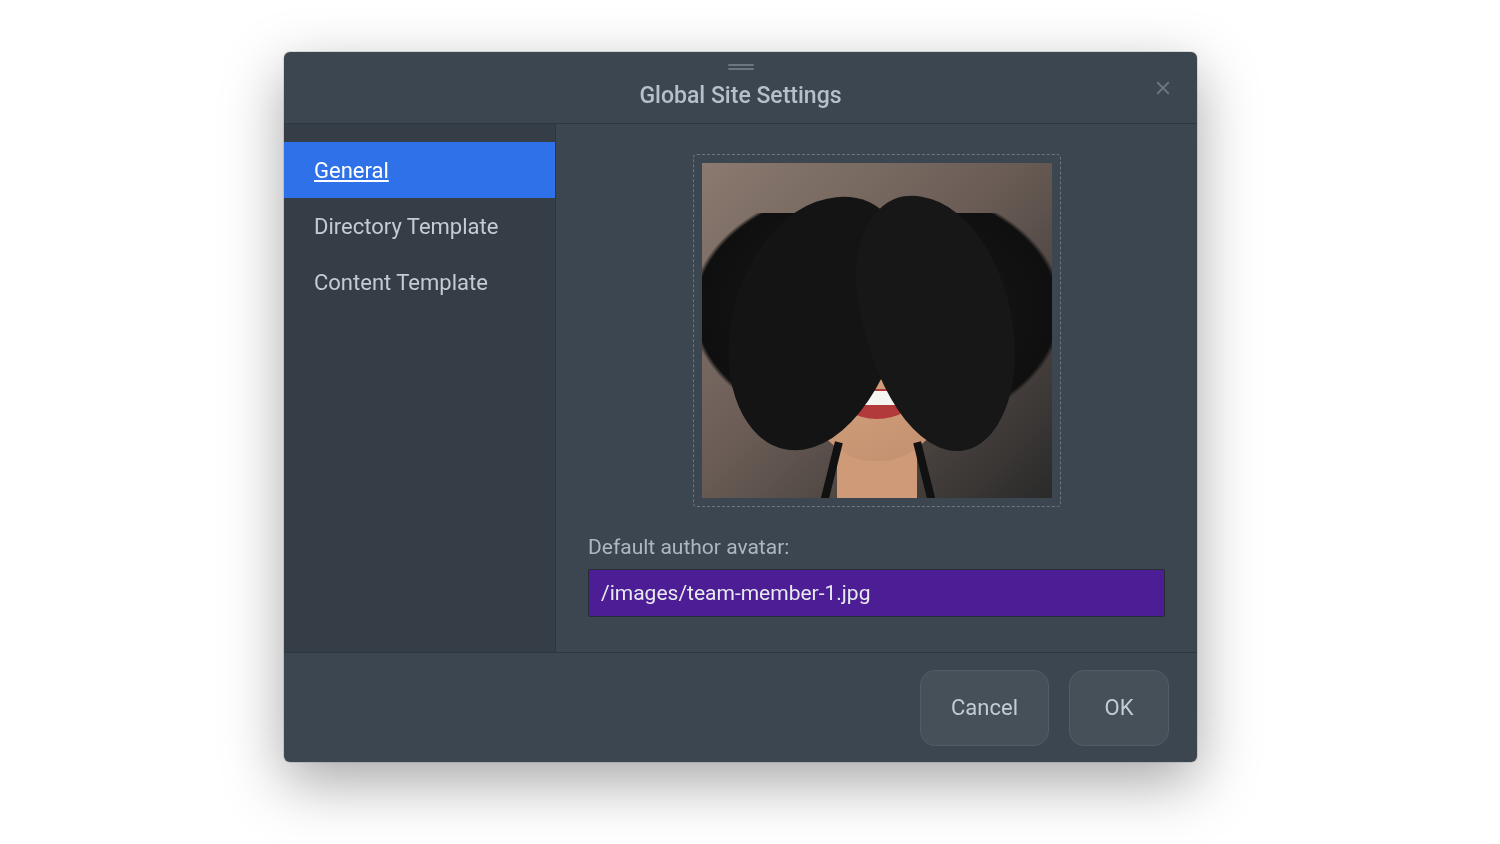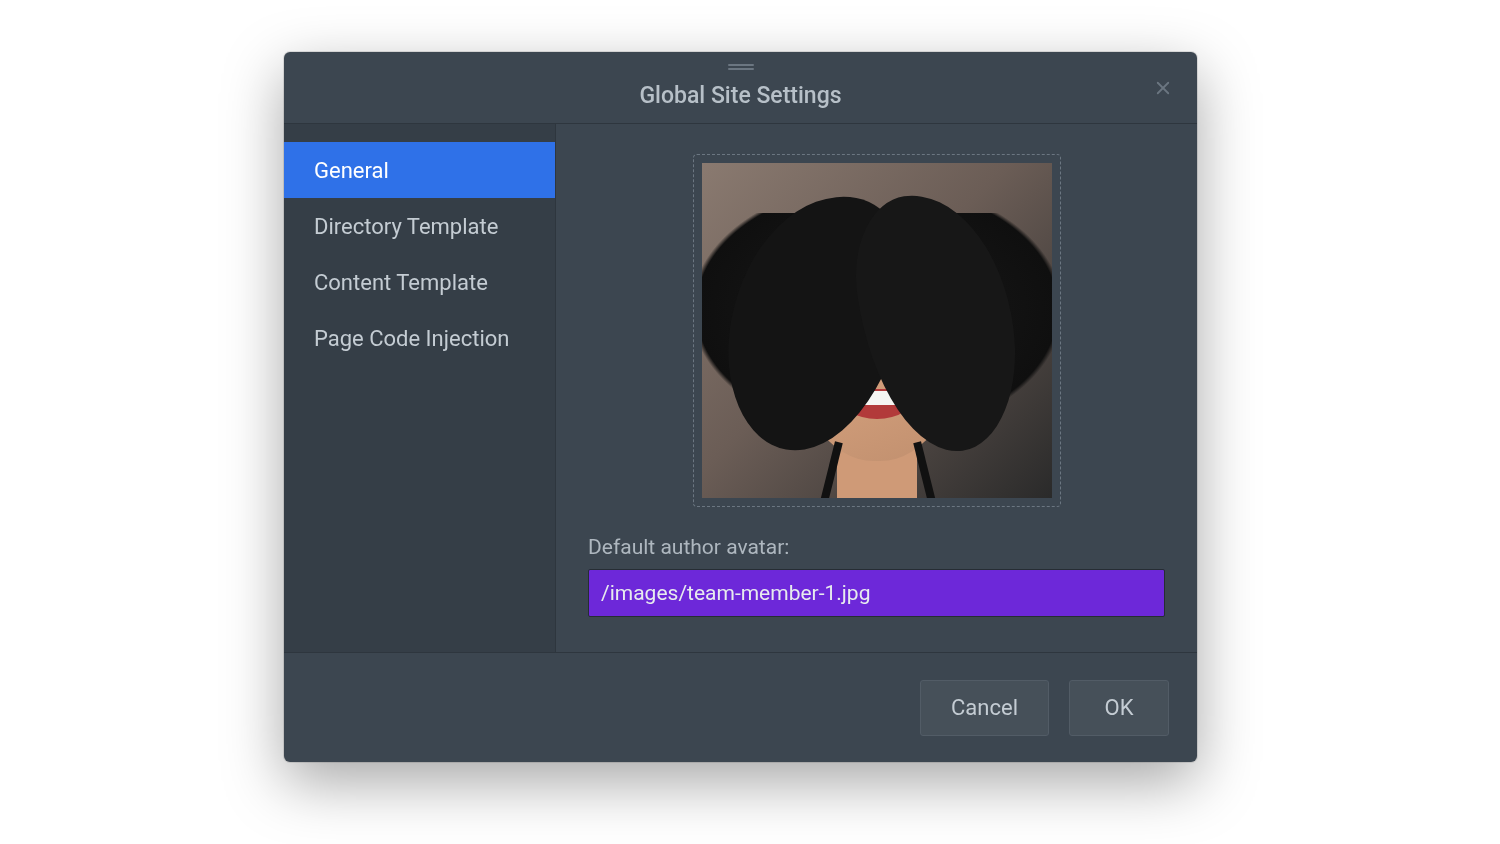--- a/index.html
+++ b/index.html
@@ -83,20 +83,21 @@
     display: flex;
     align-items: center;
     padding-left: 30px;
     color: #c4ccd3;
     font-size: 22px;
     cursor: pointer;
   }
   .sidebar-item.active {
     background: #2f71e8;
     color: #ffffff;
+    text-decoration: underline;
   }
   .main {
     flex: 1;
     padding: 30px 32px 20px 32px;
     display: flex;
     flex-direction: column;
     align-items: stretch;
   }
   .avatar-wrap {
     align-self: center;
@@ -174,47 +175,47 @@
   .strap-r{ left:222px; transform:rotate(-14deg);}
   .field-label {
     color: #aeb7bf;
     font-size: 21px;
     margin-top: 28px;
     margin-bottom: 10px;
   }
   .text-input {
     width: 100%;
     height: 48px;
-    background: #6d28d9;
+    background: #4c1d95;
     border: 1px solid #262d34;
     color: #e7ebee;
     font-size: 21px;
     padding: 0 12px;
     border-radius: 2px;
     outline: none;
     font-family: inherit;
   }
   .footer {
     height: 110px;
     border-top: 1px solid #2e363e;
     display: flex;
     align-items: center;
     justify-content: flex-end;
     gap: 20px;
     padding-right: 28px;
   }
   .btn {
     min-width: 100px;
-    height: 56px;
+    height: 76px;
     padding: 0 30px;
     background: #465059;
     border: 1px solid #525c66;
     color: #c4ccd3;
     font-size: 22px;
-    border-radius: 3px;
+    border-radius: 15px;
     cursor: pointer;
     display:flex; align-items:center; justify-content:center;
   }
 </style>
 </head>
 <body>
 
 <div class="dialog">
 
   <div class="titlebar">
@@ -234,23 +235,20 @@
   <div class="body">
     <div class="sidebar">
       <div class="sidebar-item active">
         <span>General</span>
       </div>
       <div class="sidebar-item">
         <span>Directory Template</span>
       </div>
       <div class="sidebar-item">
         <span>Content Template</span>
-      </div>
-      <div class="sidebar-item">
-        <span>Page Code Injection</span>
       </div>
     </div>
 
     <div class="main">
       <div class="avatar-wrap">
         <div class="avatar">
           <div class="hair-back"></div>
           <div class="neck"></div>
           <div class="face"></div>
           <div class="brow-l"></div>

